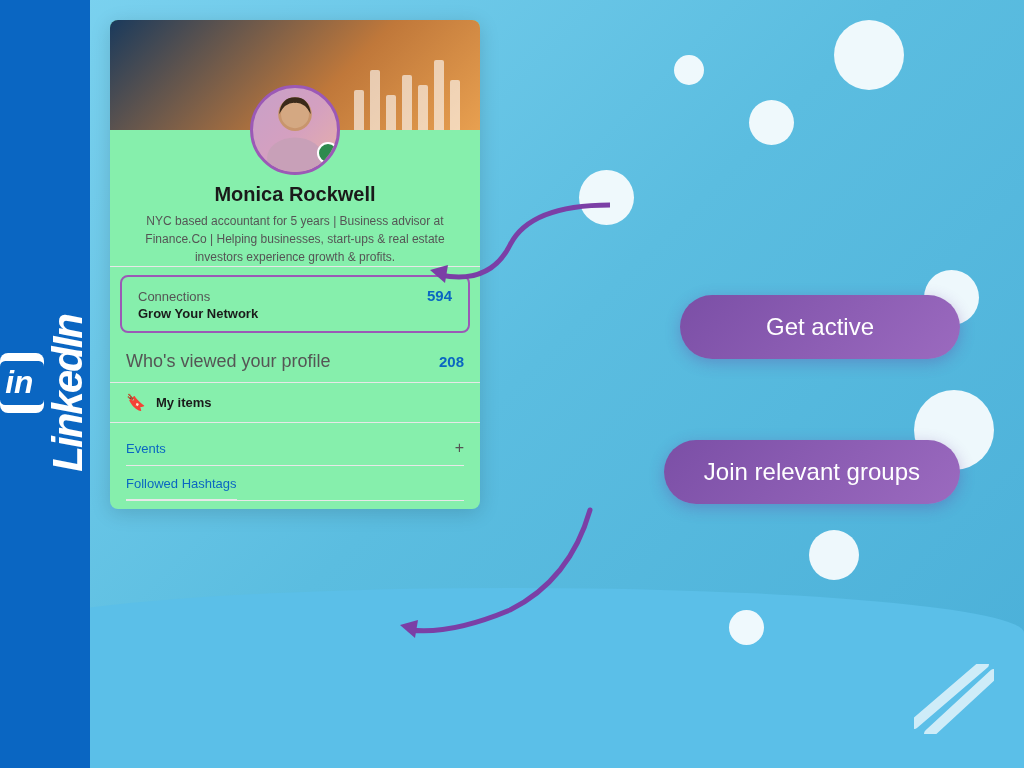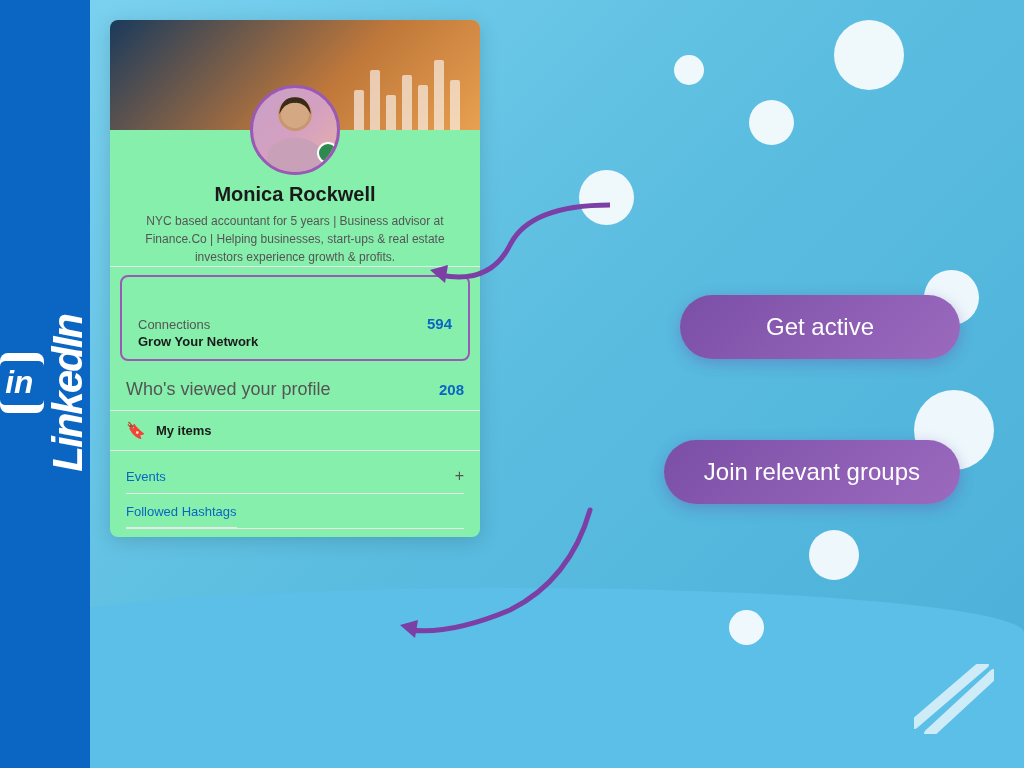--- a/index.html
+++ b/index.html
@@ -194,21 +194,20 @@
 
     .connections-label {
       font-size: 13px;
       color: #555;
     }
 
     .connections-count {
       font-size: 15px;
       font-weight: 700;
       color: #0a66c2;
-      margin-top: 28px;
     }
 
     .connections-sub {
       font-size: 13px;
       font-weight: 700;
       color: #1a1a1a;
     }
 
     .views-row {
       padding: 10px 16px;

